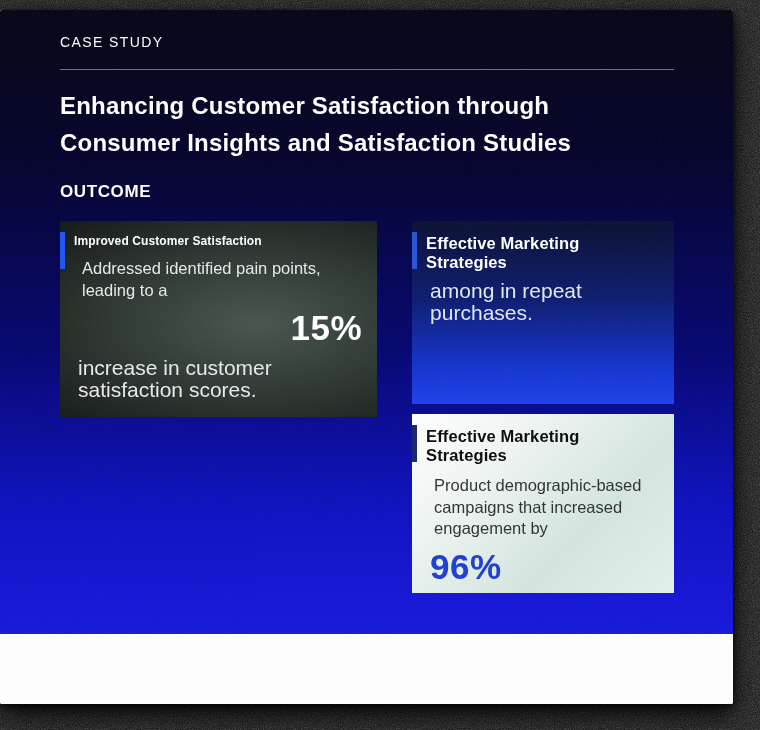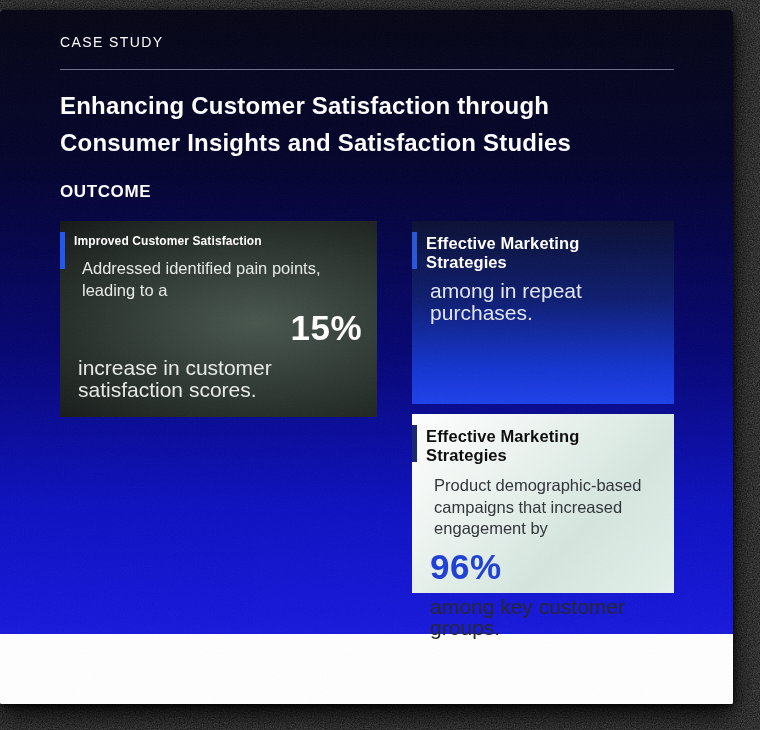--- a/index.html
+++ b/index.html
@@ -120,21 +120,20 @@
           <span class="accent-bar"></span>
           <h3 class="card-title">Effective Marketing Strategies</h3>
           <p class="card-caption">among in repeat purchases.</p>
         </section>
 
         <section class="card card-light">
           <span class="accent-bar"></span>
           <h3 class="card-title">Effective Marketing Strategies</h3>
           <p class="card-lead">Product demographic-based campaigns that increased engagement by</p>
           <div class="card-stat">96%</div>
-          <p class="card-caption">among key customer groups.</p>
         </section>
 
       </div>
 
     </div>
   </div>
 
   <div class="footer-strip"></div>
 
   <svg class="noise-inner" width="733" height="694" xmlns="http://www.w3.org/2000/svg">

